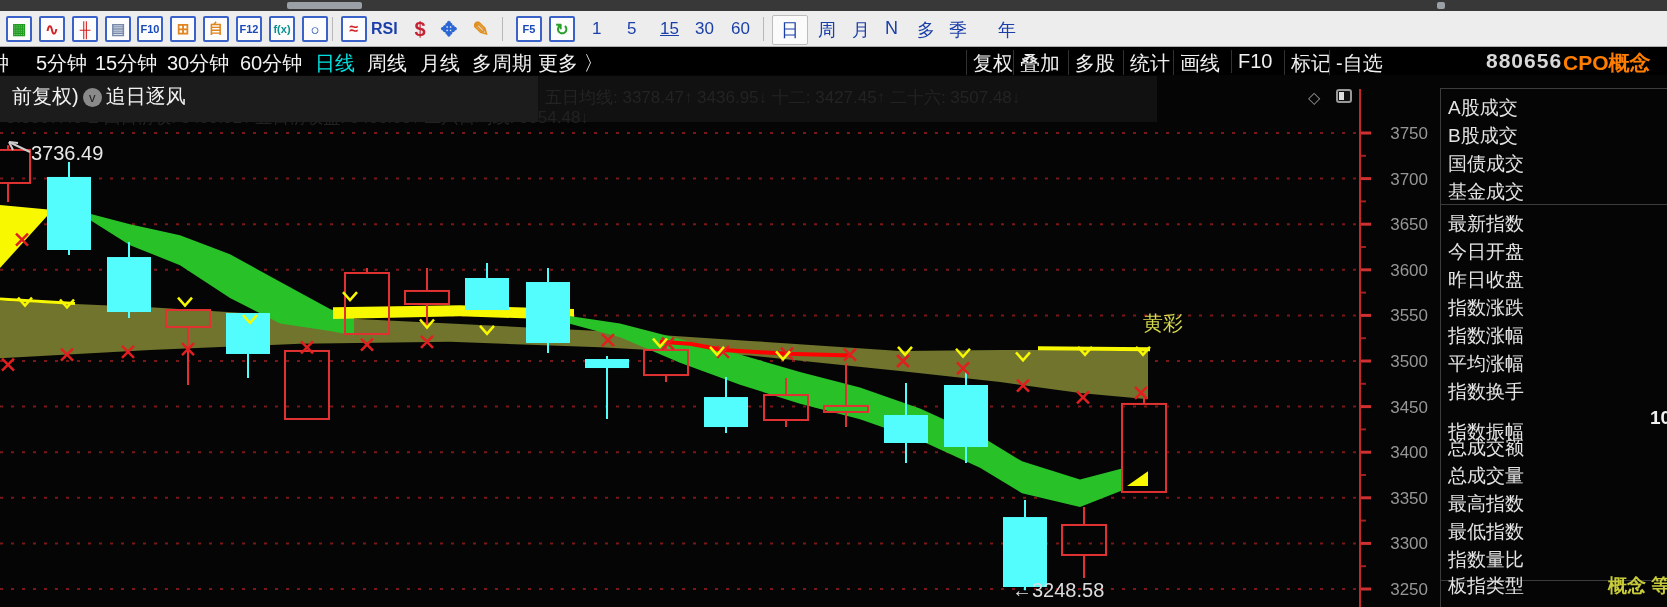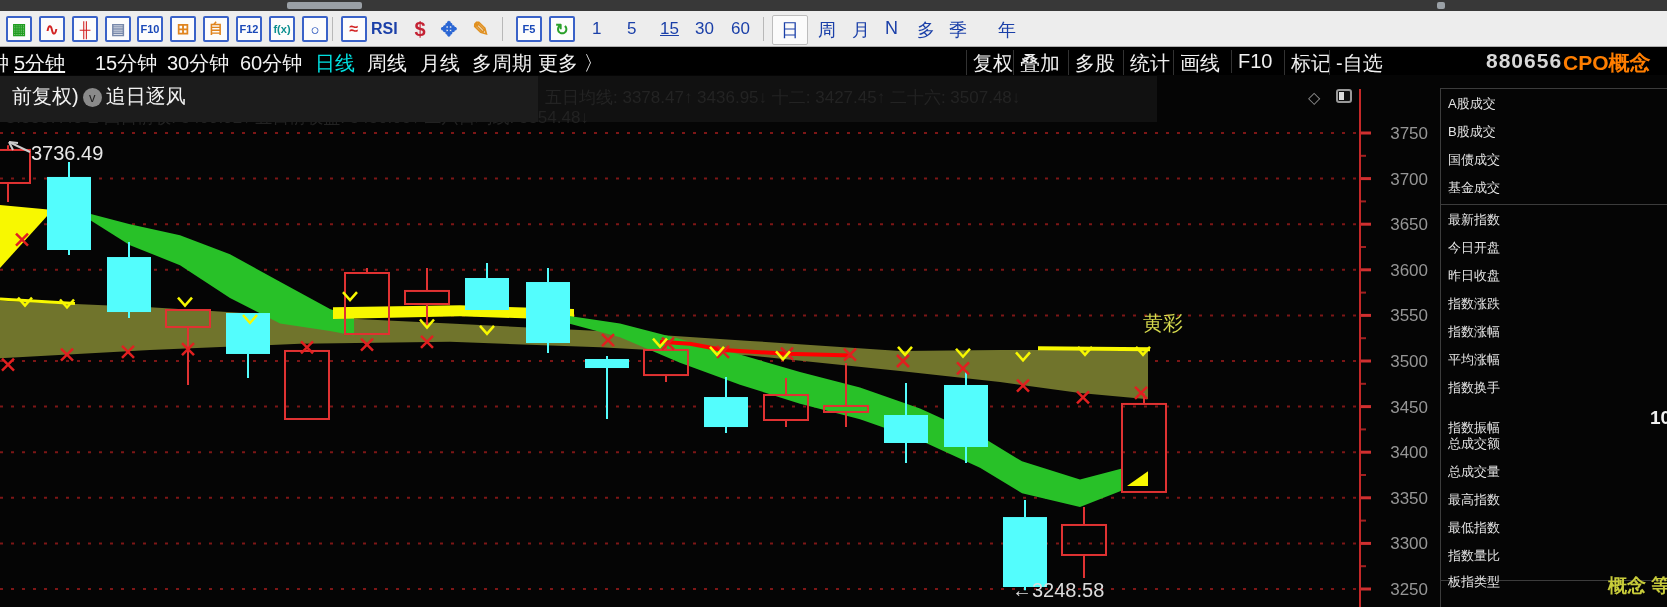--- a/index.html
+++ b/index.html
@@ -31,21 +31,21 @@
   .hdr-line1{position:absolute;left:4px;top:7px;font-size:20px;color:#f2f2f2;white-space:nowrap;margin-left:8px;}
   .badge{display:inline-block;width:19px;height:19px;border-radius:50%;background:#8a8a8a;color:#222;font-size:13px;line-height:19px;text-align:center;vertical-align:middle;margin:0 4px;}
   .faint1{position:absolute;left:545px;top:10px;font-size:17px;color:#232323;white-space:nowrap;}
   .faint2{position:absolute;left:4px;top:30px;font-size:17px;color:#222;white-space:nowrap;}
   .corner-ic{position:absolute;top:13px;color:#8a8a8a;font-size:16px;}
   #halfbox{position:absolute;top:14px;width:16px;height:14px;border:2px solid #999;border-radius:3px;background:#111;}
   #halfbox i{position:absolute;left:1px;top:1px;width:5px;height:8px;background:#ddd;display:block;}
   
   .p-sep-h{position:absolute;height:1px;background:#3c3c3c;}
   .p-sep-v{position:absolute;width:1px;background:#3c3c3c;}
-  .prow{position:absolute;left:1448px;font-size:13px;color:#e4e4e4;white-space:nowrap;}
+  .prow{position:absolute;left:1448px;font-size:19px;color:#e4e4e4;white-space:nowrap;}
   .pval{position:absolute;font-size:19px;font-weight:bold;white-space:nowrap;}
 </style>
 </head>
 <body>
 
 <div id="screen">
   <div id="titlebar">
       <div class="tb-seg" style="left: 287px; width: 75px;"></div>
       <div class="tb-seg" style="left: 1437px; width: 8px;"></div>
     </div>
@@ -80,21 +80,21 @@
       <div class="tper" style="left: 852px;">月</div>
       <div class="tper" style="left: 885px;">N</div>
       <div class="tper" style="left: 917px;">多</div>
       <div class="tper" style="left: 949px;">季</div>
       <div class="tper" style="left: 998px;">年</div>
     </div>
   <div id="tabsrow">
     <span class="codecode" style="left:1486px">880656</span>
     <span class="codename" style="left:1563px">CPO概念</span>
   <div class="ltab" style="left: -11px;">钟</div>
-      <div class="ltab" style="left: 14px; text-decoration: underline;">5分钟</div>
+      <div class="ltab" style="left: 36px;">5分钟</div>
       <div class="ltab" style="left: 95px;">15分钟</div>
       <div class="ltab" style="left: 167px;">30分钟</div>
       <div class="ltab" style="left: 240px;">60分钟</div>
       <div class="ltab active" style="left: 315px;">日线</div>
       <div class="ltab" style="left: 367px;">周线</div>
       <div class="ltab" style="left: 420px;">月线</div>
       <div class="ltab" style="left: 472px;">多周期</div>
       <div class="ltab" style="left: 538px;">更多 〉</div>
       <div class="rbtn" style="left: 966px;">复权</div>
       <div class="rbtn" style="left: 1013px;">叠加</div>

